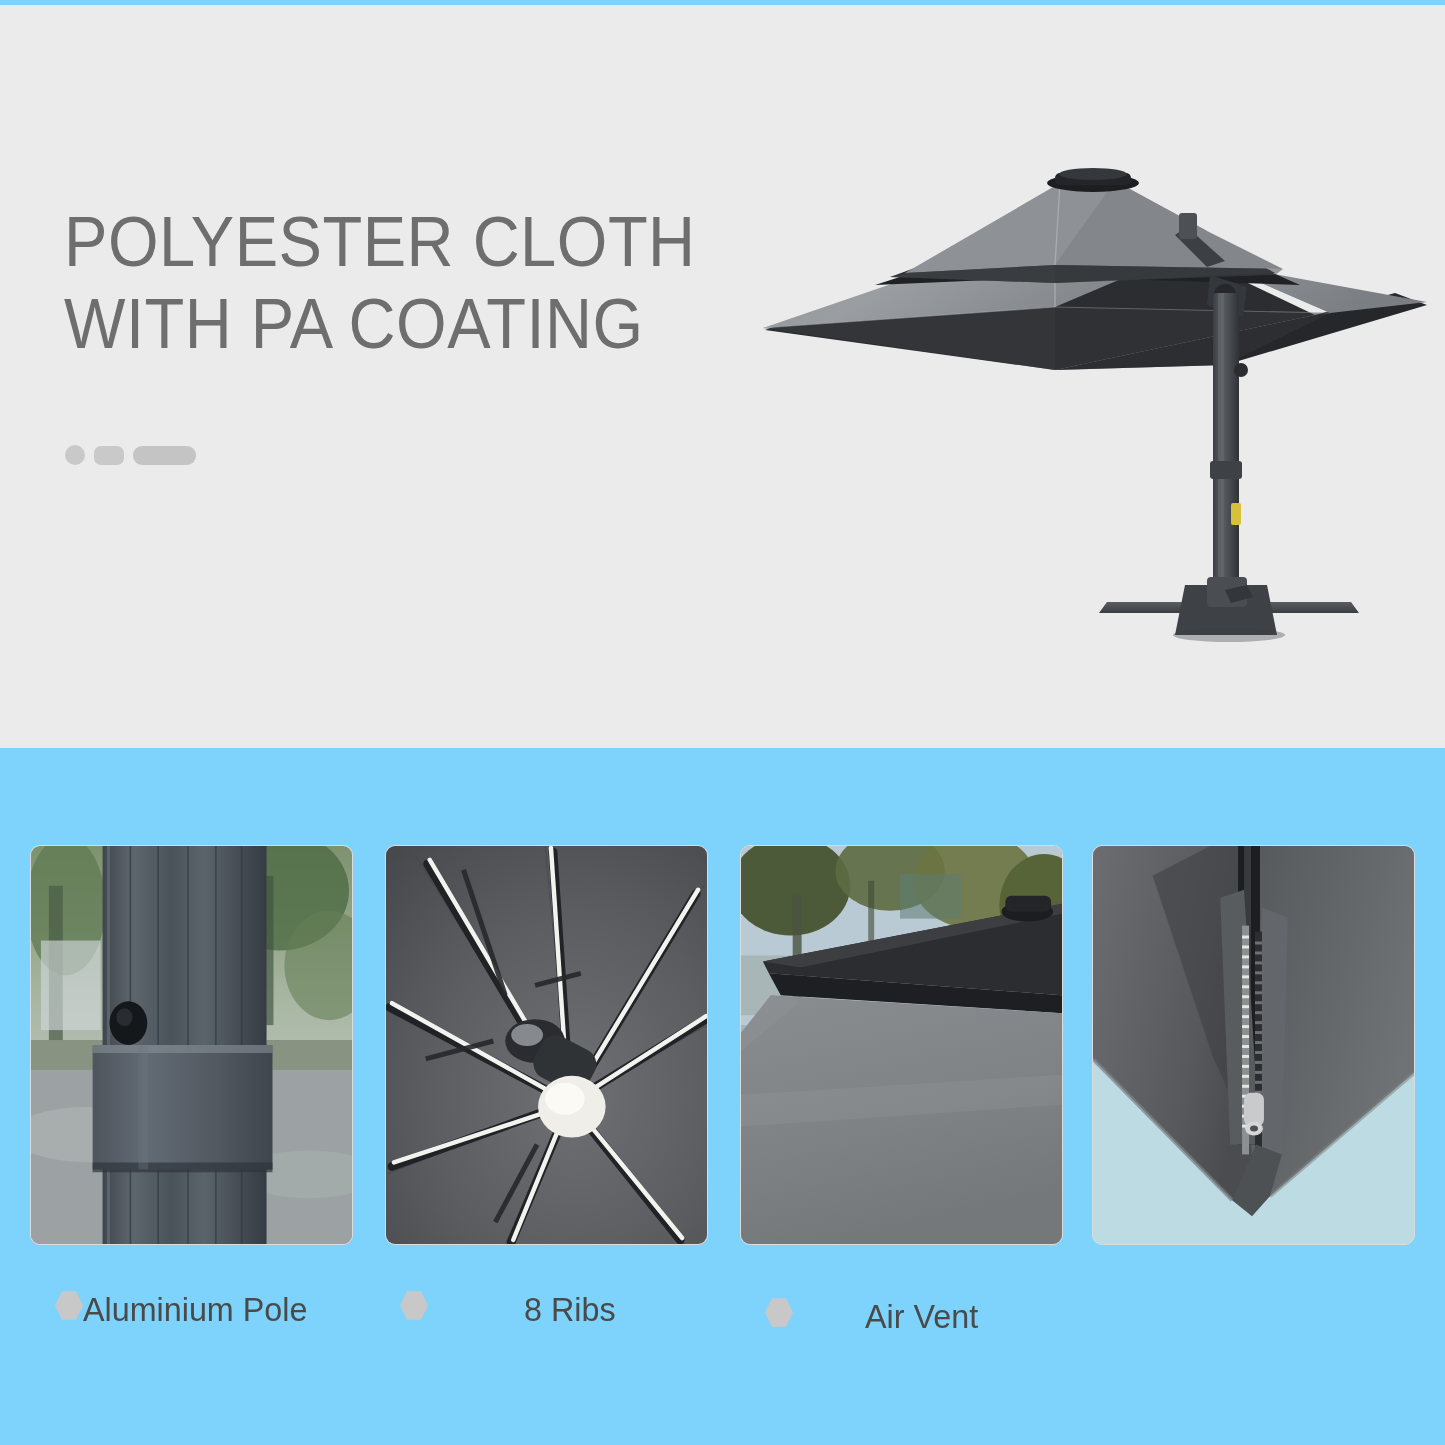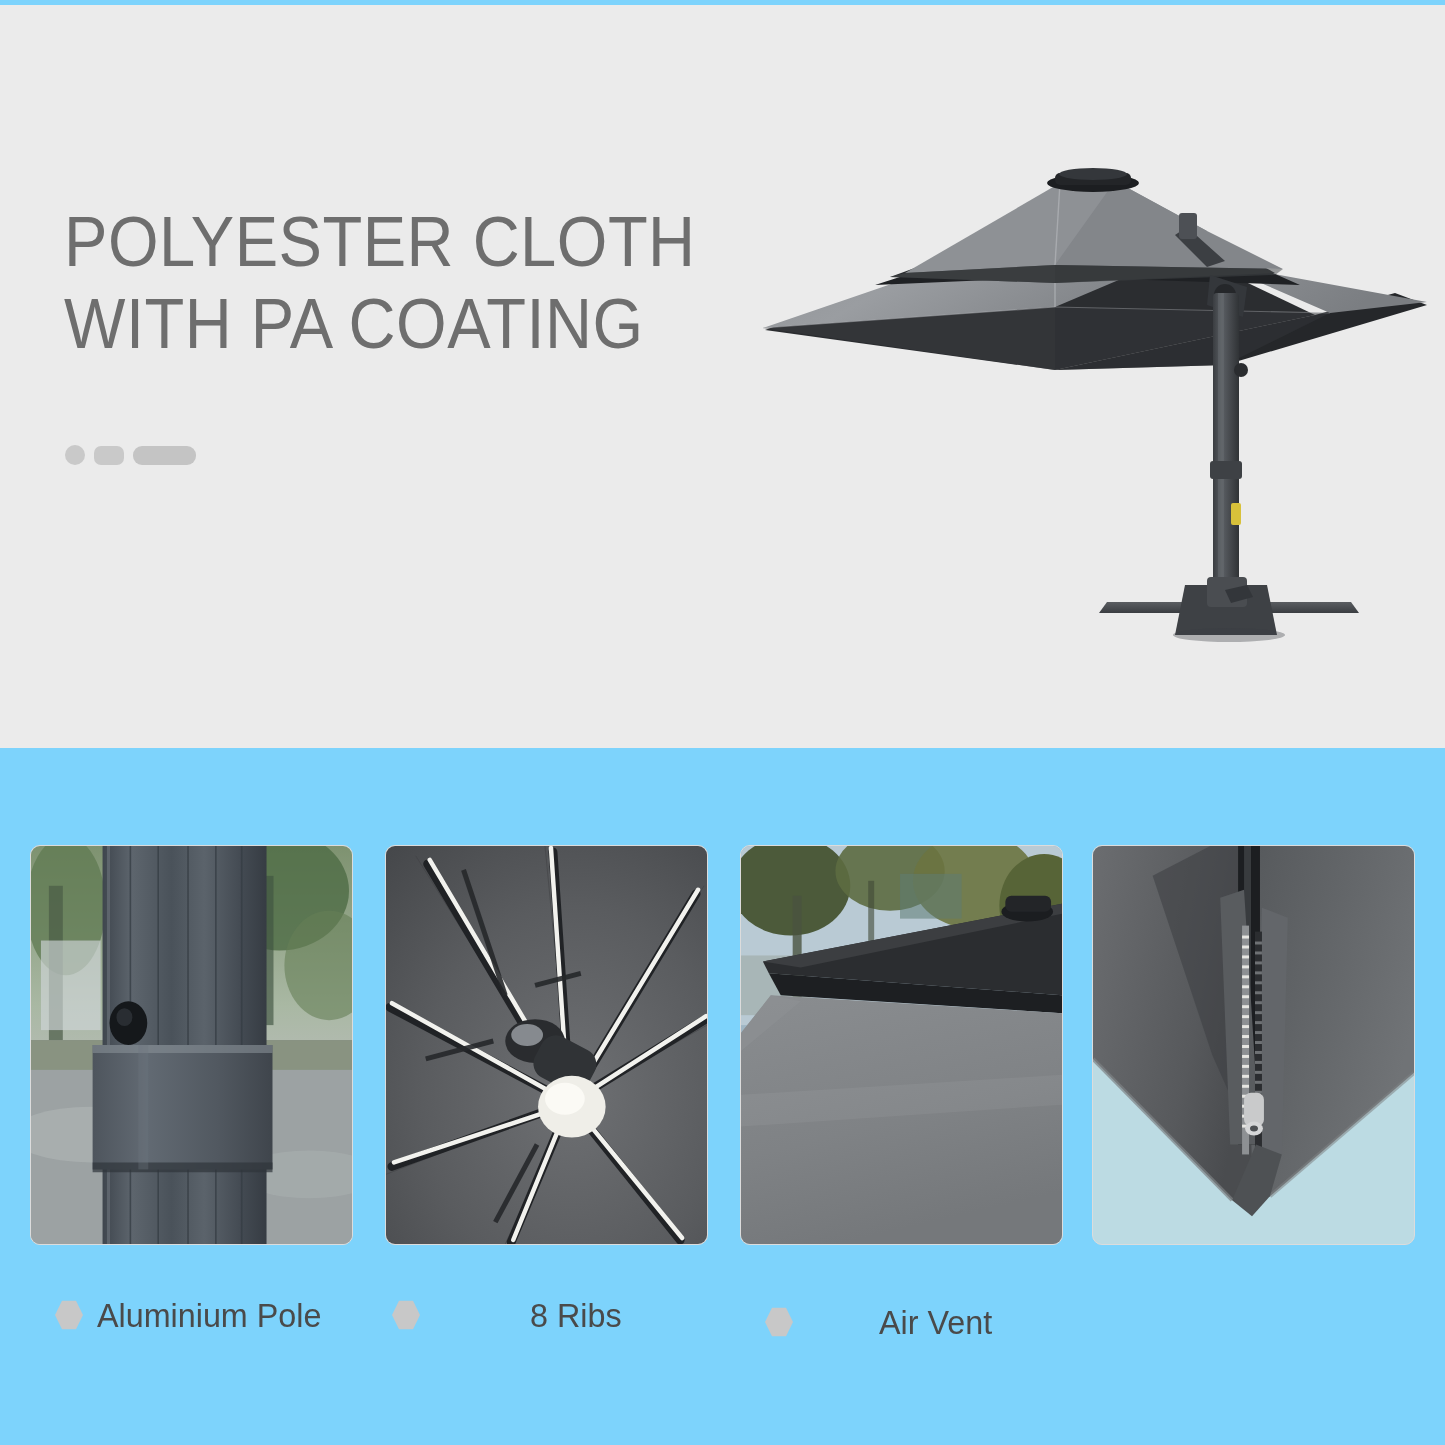--- a/index.html
+++ b/index.html
@@ -58,25 +58,25 @@
   .thumb.t2{left:385px;}
   .thumb.t3{left:740px;}
   .thumb.t4{left:1092px;}
   .thumb svg{display:block;width:100%;height:100%;}
 
   
   .labels{
     position:absolute;left:0;top:1290px;width:1445px;height:70px;
   }
   .label{
-    position:absolute;top:0;display:flex;align-items:center;gap:14px;
+    position:absolute;top:0;display:flex;align-items:flex-start;
     height:50px;
   }
   .label.l1{left:55px;}
-  .label.l2{left:392px;}
+  .label.l2{left:400px;}
   .label.l3{left:765px;margin-top:7px;}
   .label.l4{left:1115px;}
   .hexa{
     width:28px;height:31px;flex:0 0 auto;
     background:#c8c8c8;
     clip-path:polygon(25% 4%, 75% 4%, 100% 50%, 75% 96%, 25% 96%, 0% 50%);
   }
   .label-text{
     color:#4a4a4a;
     font-size:34px;

